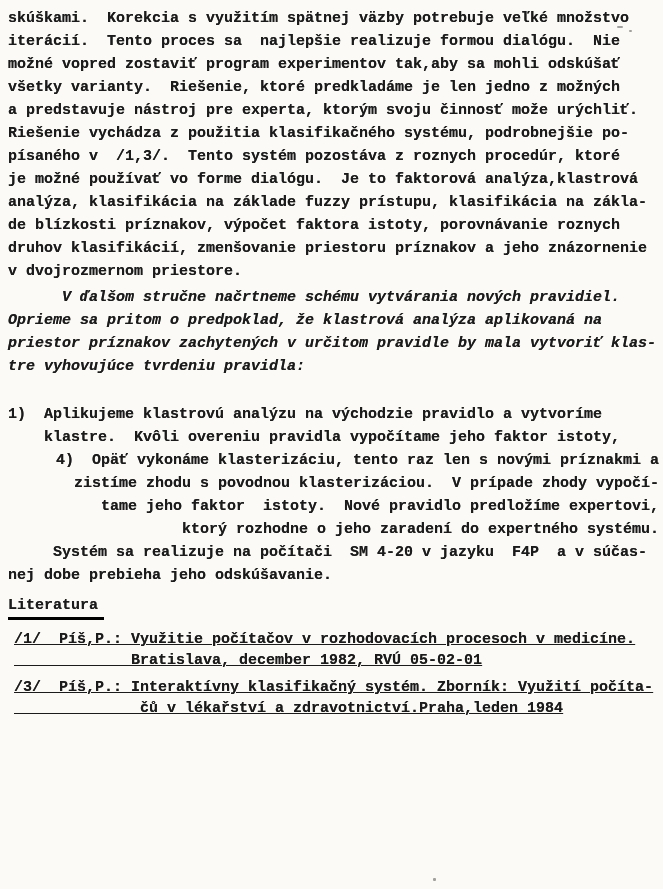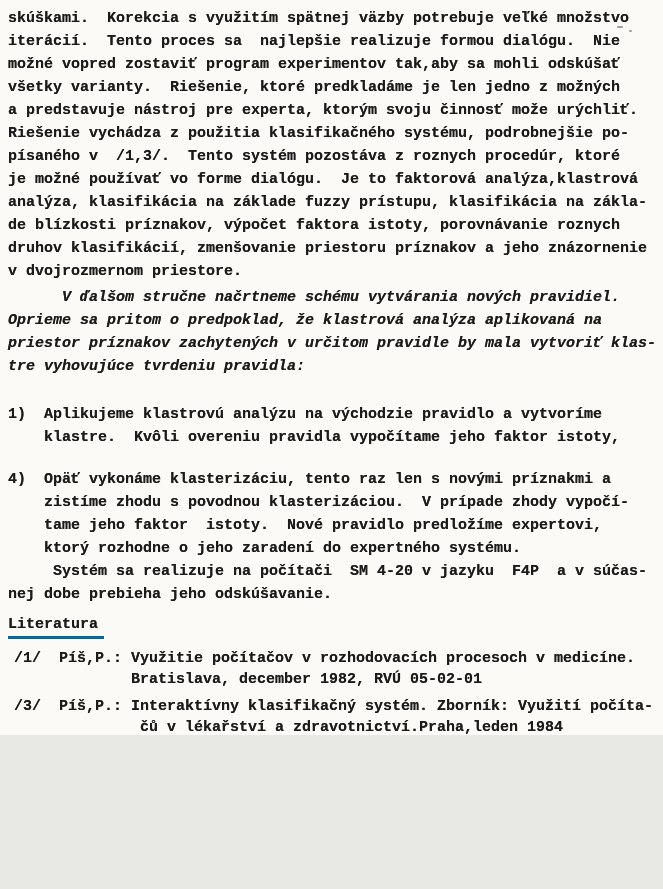--- a/index.html
+++ b/index.html
@@ -3,55 +3,56 @@
 <meta charset="utf-8">
 <style>
   html, body {
     margin: 0;
     padding: 0;
     background: #e8e8e4;
   }
   .page {
     position: relative;
     width: 663px;
-    height: 735px;
+    height: 889px;
     margin: 0;
     background: #fbfaf6;
     color: #1b1b1b;
     font-family: "Liberation Mono", "DejaVu Sans Mono", monospace;
     font-size: 15px;
     font-weight: 700;
     line-height: 23px;
     box-sizing: border-box;
     padding: 7px 4px 0 8px;
     overflow: hidden;
     text-shadow: 0 0 0.6px rgba(20,20,20,0.75);
   }
   .block {
     margin: 0;
     white-space: pre-wrap;
     font: inherit;
   }
   .para-intro   { margin-top: 3px; font-style: italic; }
   .step         { margin-top: 25px; }
   .step-3       { margin-top: 5px; }
-  .step-4       { margin-top: 19px; }
+  .step-4       { margin-top: 0; text-align: right; }
   .closing      { margin-top: 0; font-family: Liberation Mono, monospace; }
   .lit-heading-wrap { margin-top: 7px; }
   .lit-heading {
     display: inline-block;
-    border-bottom: 3px solid #0369a1;
+    border-bottom: 3px solid #000000;
     padding: 0 6px 1px 0;
     line-height: 21px;
   }
   .lit-entries { margin-top: 9px; }
   .lit-entry {
     margin: 0 0 6px 6px;
     white-space: pre-wrap;
     line-height: 21px;
+    text-decoration: underline;
   }
   .speck {
     position: absolute;
     background: #555;
     opacity: 0.55;
     border-radius: 1px;
   }
   .speck-a { left: 617px; top: 26px; width: 6px;  height: 2px; }
   .speck-b { left: 629px; top: 30px; width: 3px;  height: 2px; }
   .speck-c { left: 210px; top: 267px; width: 3px; height: 3px; }

